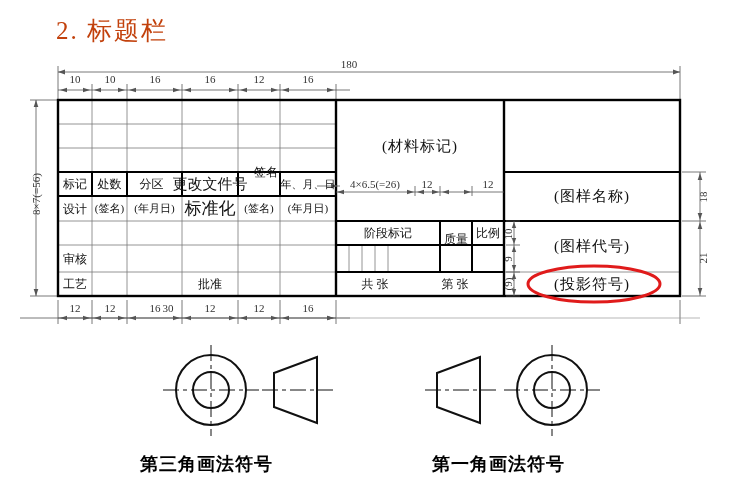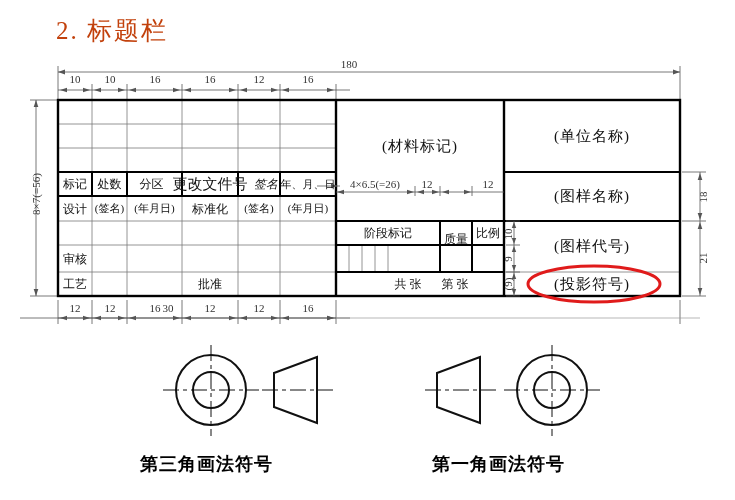--- a/index.html
+++ b/index.html
@@ -328,42 +328,41 @@
   <div class="dim-text vert" style="left:692px; top:252px; width:22px;">21</div>
 
   <div class="dim-text vert" style="left:497px; top:228px; width:22px;">10</div>
   <div class="dim-text vert" style="left:497px; top:253px; width:22px;">9</div>
   <div class="dim-text vert" style="left:494px; top:278px; width:28px;">(9)</div>
 
   <div class="cell-text" style="left:58px; top:172px; width:34px; height:24px;">标记</div>
   <div class="cell-text" style="left:92px; top:172px; width:35px; height:24px;">处数</div>
   <div class="cell-text" style="left:127px; top:172px; width:49px; height:24px;text-align:center;">分区</div>
   <div class="cell-text" style="left:182px; top:172px; width:56px; height:24px; font-size:15px;">更改文件号</div>
-  <div class="cell-text" style="left:238px; top:172px; width:56px; height:24px;font-style:italic;">签名</div>
+  <div class="cell-text" style="left:238px; top:160px; width:56px; height:24px;">签名</div>
   <div class="cell-text" style="left:280px; top:172px; width:56px; height:24px; font-size:11px;">年、月、日</div>
 
   <div class="cell-text" style="left:58px; top:196px; width:34px; height:25px;">设计</div>
   <div class="cell-text" style="left:92px; top:196px; width:35px; height:25px; font-size:11px;">(签名)</div>
   <div class="cell-text" style="left:127px; top:196px; width:55px; height:25px; font-size:11px;">(年月日)</div>
-  <div class="cell-text" style="left:182px; top:196px; width:56px; height:25px; font-size:12px;">标准化</div>
+  <div class="cell-text" style="left:182px; top:196px; width:56px; height:25px; font-size:17px;">标准化</div>
   <div class="cell-text" style="left:238px; top:196px; width:42px; height:25px; font-size:11px;">(签名)</div>
   <div class="cell-text" style="left:280px; top:196px; width:56px; height:25px; font-size:11px;">(年月日)</div>
 
   <div class="cell-text" style="left:58px; top:245px; width:34px; height:27px;">审核</div>
   <div class="cell-text" style="left:58px; top:272px; width:34px; height:24px;">工艺</div>
   <div class="cell-text" style="left:182px; top:272px; width:56px; height:24px;">批准</div>
 
   <div class="cell-text big" style="left:336px; top:126px; width:168px; height:40px;">(材料标记)</div>
   <div class="cell-text" style="left:336px; top:221px; width:104px; height:24px;">阶段标记</div>
   <div class="cell-text" style="left:440px; top:221px; width:32px; height:36px;">质量</div>
   <div class="cell-text" style="left:472px; top:221px; width:32px; height:24px;">比例</div>
-  <div class="cell-text" style="left:377px; top:272px; width:62px; height:24px;">共   张</div>
+  <div class="cell-text" style="left:344px; top:272px; width:62px; height:24px;">共   张</div>
   <div class="cell-text" style="left:424px; top:272px; width:62px; height:24px;">第   张</div>
 
-  <div class="cell-text big" style="left:504px; top:100px; width:176px; height:72px;">(单位名称)</div>
   <div class="cell-text big" style="left:504px; top:172px; width:176px; height:49px;">(图样名称)</div>
   <div class="cell-text big" style="left:504px; top:221px; width:176px; height:51px;">(图样代号)</div>
   <div class="cell-text big" style="left:504px; top:272px; width:176px; height:24px;">(投影符号)</div>
 
   <div class="caption" style="left:140px; top:452px;">第三角画法符号</div>
   <div class="caption" style="left:432px; top:452px;">第一角画法符号</div>
 
 </div>
 
 </body></html>

